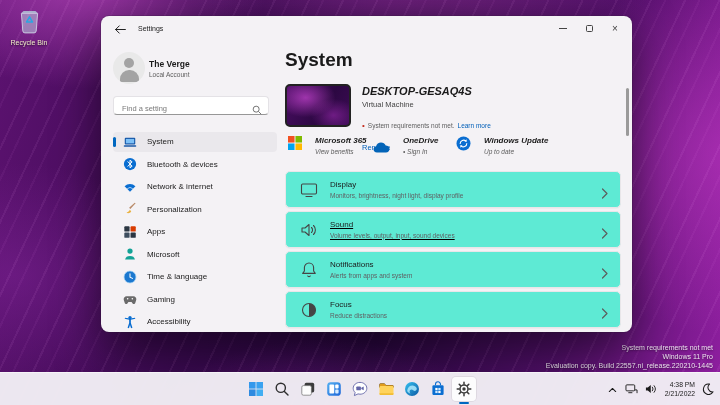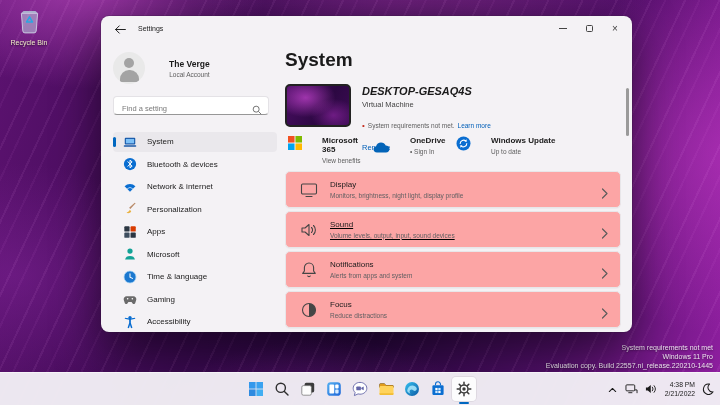--- a/index.html
+++ b/index.html
@@ -28,21 +28,21 @@
     border-radius:8px; box-shadow:0 18px 45px rgba(0,0,0,.5), 0 0 0 1px rgba(60,30,70,.25); overflow:hidden; }
   .titlebar-title { position:absolute; left:37px; top:9px; font-size:7px; color:#1b1b1b; }
   .back-button { position:absolute; left:13px; top:7px; width:16px; height:12px; display:flex; align-items:center; }
   .win-controls { position:absolute; right:4px; top:4px; display:flex; }
   .win-btn { width:26px; height:17px; display:flex; align-items:center; justify-content:center; }
   .glyph-min { width:8px; height:1px; background:#444; }
   .glyph-max { width:7px; height:7px; border:1px solid #444; border-radius:1.5px; }
   .glyph-close { font-size:10px; color:#444; line-height:1; }
 
   
-  .user-row { position:absolute; left:12px; top:36px; display:flex; align-items:center; gap:24px;text-align:right; }
+  .user-row { position:absolute; left:12px; top:36px; display:flex; align-items:center; gap:4px; }
   .avatar { width:32px; height:32px; border-radius:50%; background:#e9e9e9; position:relative; overflow:hidden; }
   .avatar::before { content:""; position:absolute; left:11px; top:6px; width:10px; height:10px; border-radius:50%; background:#a3a3a3; }
   .avatar::after { content:""; position:absolute; left:6.5px; top:18px; width:19px; height:12px; border-radius:9px 9px 0 0; background:#a3a3a3; }
   .user-name { font-size:8.5px; font-weight:700; color:#1b1b1b; }
   .user-type { font-size:6.5px; color:#5d5d5d; margin-top:2px; }
   .search-box { position:absolute; left:12px; top:80px; width:156px; height:19px; background:#fff;
     border:1px solid #e4e2e6; border-bottom:1px solid #979797; border-radius:4px; }
   .search-box input { width:100%; height:100%; border:none; outline:none; background:transparent;
     font-family:"Liberation Sans",sans-serif; font-size:7.5px; color:#333; padding:0 20px 0 8px; }
   .search-box input::placeholder { color:#7a7a7a; }
@@ -61,25 +61,25 @@
       radial-gradient(40px 26px at 30% 30%, rgba(200,70,210,.7), transparent 75%),
       radial-gradient(30px 22px at 75% 75%, rgba(150,40,170,.6), transparent 75%),
       linear-gradient(120deg,#4a0e63,#2c0842 60%,#3c0b55); }
   .device-name { position:absolute; left:261px; top:69px; font-size:11px; font-weight:600; color:#1a1a1a;font-style:italic; }
   .device-type { position:absolute; left:261px; top:84px; font-size:7.5px; color:#454545; }
   .device-rename { position:absolute; left:261px; top:95px; font-size:7.5px; color:#005fb8;margin-top:32px; }
   .device-warning { position:absolute; left:261px; top:106px; font-size:6.5px; color:#5d5d5d; display:flex; gap:3px; align-items:center; }
   .warning-dot { color:#c42b1c; font-size:8px; line-height:6px; }
   .link { color:#005fb8; }
   .quick-row { position:absolute; left:187px; top:120px; display:flex; }
-  .quick-item { display:flex; gap:20px; align-items:flex-start; }
+  .quick-item { display:flex; gap:13px; align-items:flex-start;font-style:italic; }
   .qi-1 { width:85px; } .qi-2 { width:83px; }
   .quick-title { font-size:8px; font-weight:700; color:#1b1b1b; }
   .quick-sub { font-size:6.5px; color:#5d5d5d; margin-top:3px; }
-  .card { position:absolute; left:184px; width:336px; height:37px; background:#fca5a5;
+  .card { position:absolute; left:184px; width:336px; height:37px; background:#5eead4;
     border:1px solid #e8e6e9; border-radius:5px; box-shadow:0 1px 1px rgba(0,0,0,.03);
     display:flex; align-items:center; }
   .card-icon { width:20px; height:20px; margin:0 11px 0 13px; display:flex; }
   .card-title { font-size:8px; color:#1b1b1b; }
   .card-sub { font-size:6.5px; color:#5f5e61; margin-top:2.5px; }
   .card-chevron { position:absolute; right:12px; top:13px; }
   .scrollbar-thumb { position:absolute; left:525px; top:72px; width:2.5px; height:48px; border-radius:2px; background:#9a9a9a; }
 
   
   .taskbar { position:absolute; left:0; bottom:0; width:720px; height:33px; background:rgba(242,238,245,.97);

